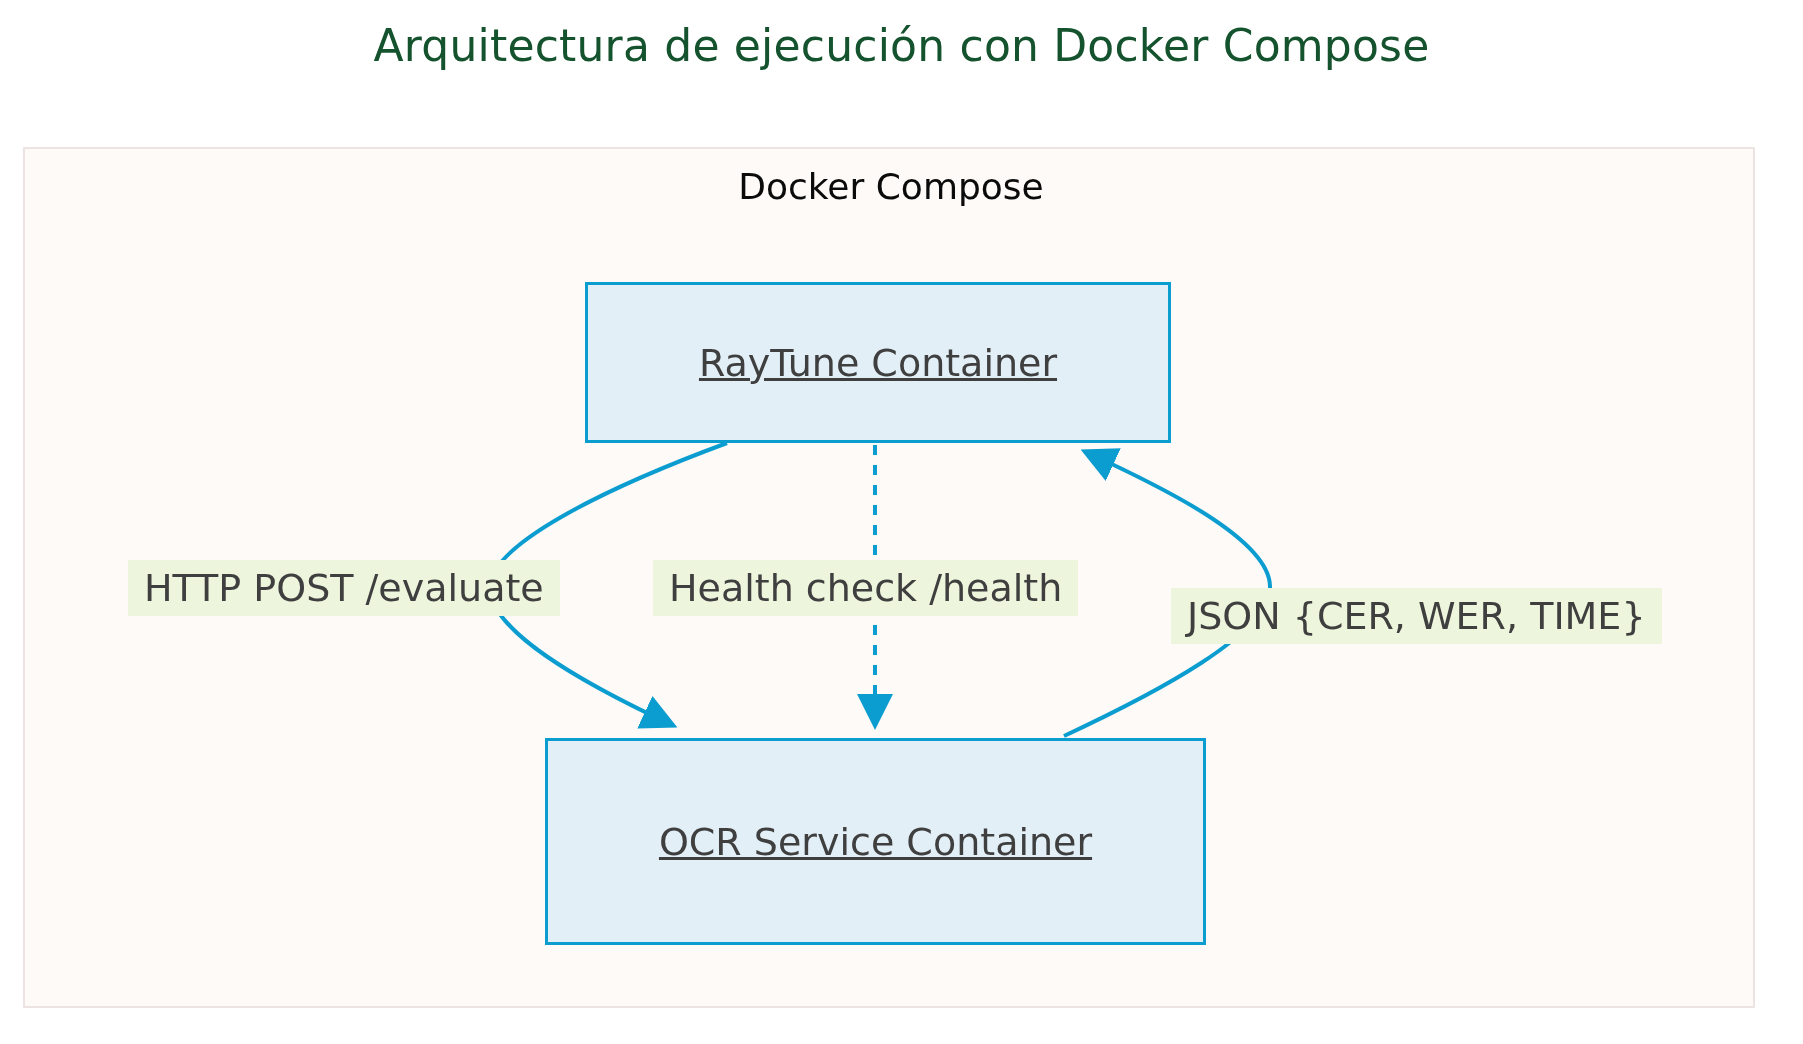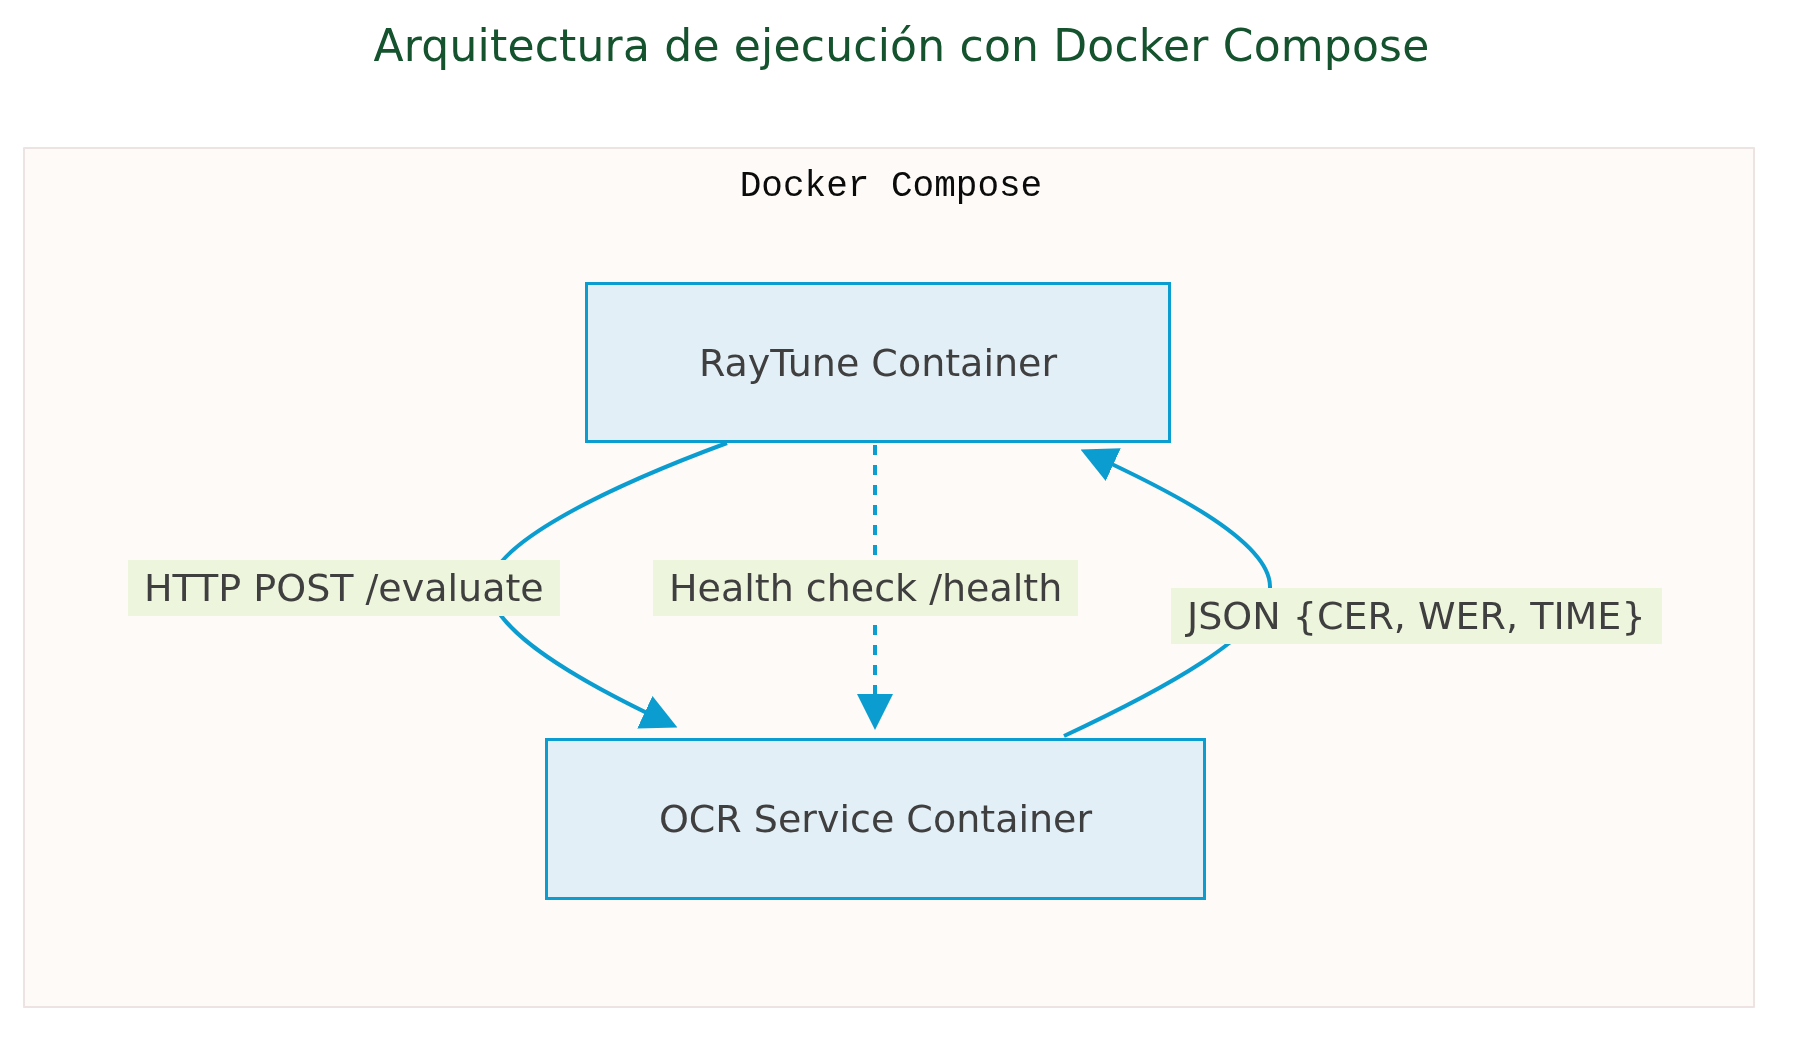--- a/index.html
+++ b/index.html
@@ -42,21 +42,20 @@
   .cluster {
     position: absolute;
     left: 23px;
     top: 147px;
     width: 1732px;
     height: 861px;
     background: #fdfaf7;
     border: 2px solid #ece3e2;
     border-radius: 1px;
     box-sizing: border-box;
-    font-family: Liberation Mono, monospace;
   }
   .cluster-label {
     position: absolute;
     left: 0;
     top: 14px;
     width: 1732px;
     text-align: center;
     font-size: 36px;
     color: #0b0b0b;
     line-height: 48px;
@@ -81,32 +80,33 @@
     border: 3px solid #0b9dd0;
     display: flex;
     align-items: center;
     justify-content: center;
   }
   .node-label {
     font-size: 38px;
     color: #3f3f3f;
     line-height: 46px;
     white-space: nowrap;
+    text-decoration: underline;
   }
   #node-raytune {
     left: 585px;
     top: 282px;
     width: 586px;
     height: 161px;
   }
   #node-ocr {
     left: 545px;
     top: 738px;
     width: 661px;
-    height: 162px;
+    height: 207px;
   }
 
   
   .edge-label {
     position: absolute;
     background: #eef5dd;
     color: #3f3f3f;
     font-size: 38px;
     line-height: 52px;
     padding: 2px 16px;

